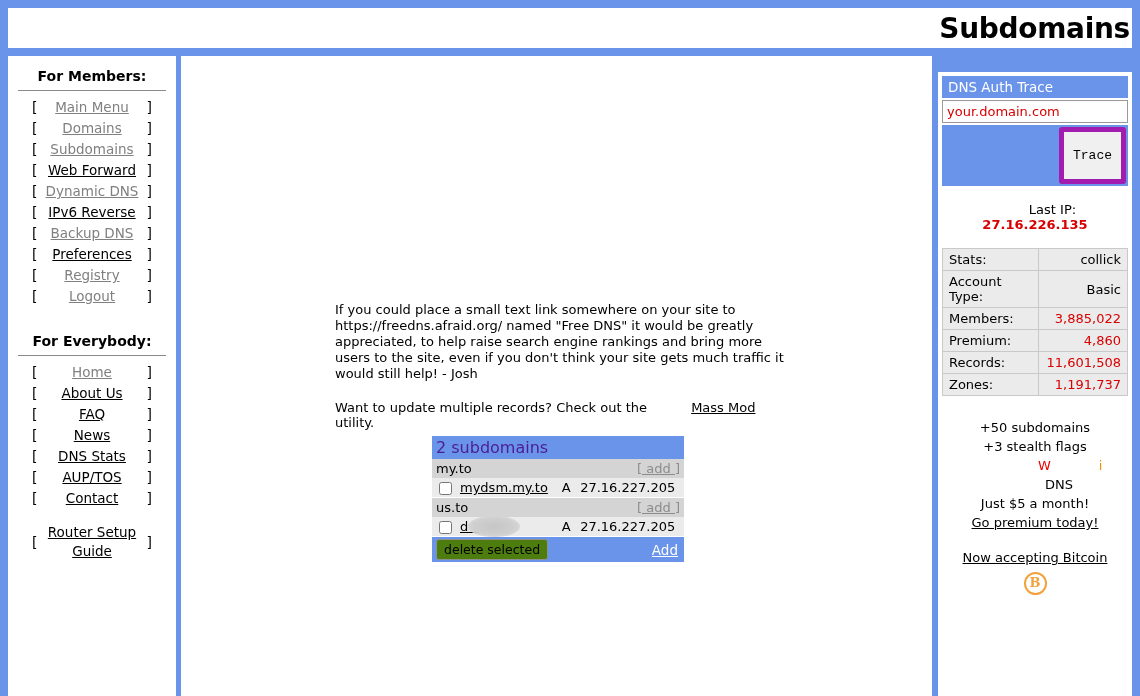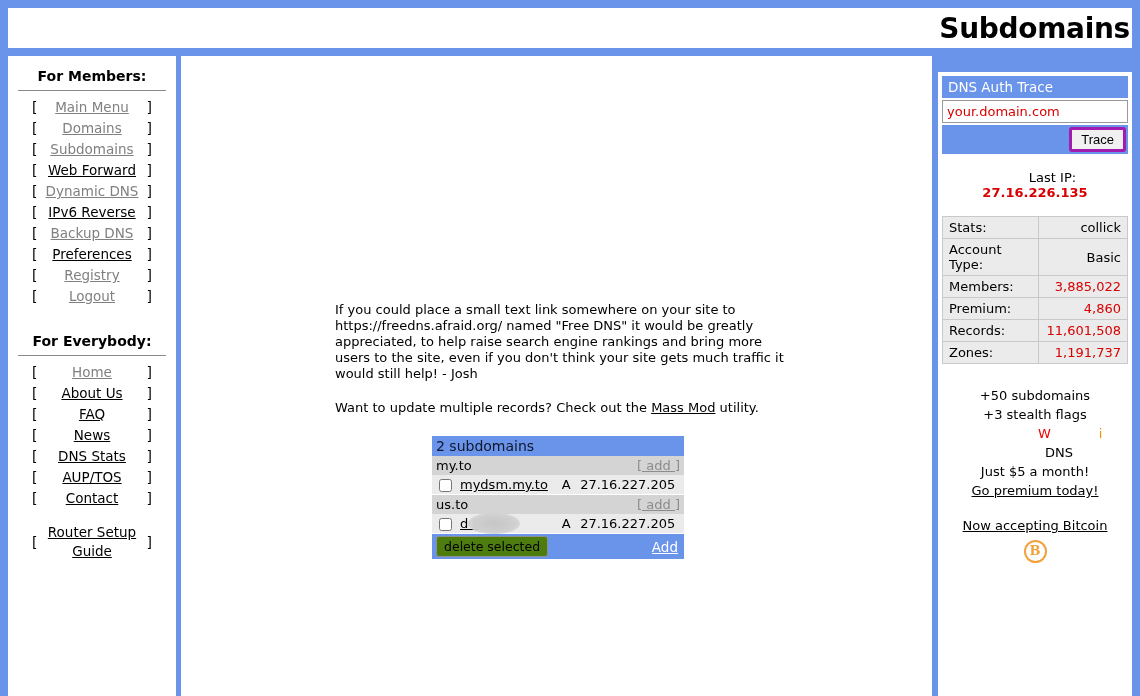--- a/index.html
+++ b/index.html
@@ -115,39 +115,40 @@
     position: absolute;
     left: 154px;
     top: 344px;
     width: 460px;
     font-size: 13px;
   }
   .inline-link {
     color: #000;
     text-decoration: underline;
     cursor: pointer;
+    margin-left: 40px;
   }
 
   
   #subdomain-table {
     position: absolute;
     left: 251px;
     top: 380px;
     width: 252px;
     border-collapse: collapse;
     font-size: 13px;
   }
   #subdomain-table td {
     padding: 2px 4px;
     vertical-align: middle;
   }
   .tbl-title-row td {
     background: #6a93ea;
-    color: #0f172a;
-    font-size: 14px;
+    color: #4c1d95;
+    font-size: 16px;
     padding: 3px 5px;
   }
   .domain-row td {
     background: #d4d4d4;
     padding: 3px 5px;
     margin-left: 40px;
   }
   .add-cell {
     text-align: right;
     color: #909090;
@@ -235,25 +236,25 @@
     border: 1px solid #999;
     background: #fff;
   }
   #trace-bar {
     background: #6a93ea;
     margin-top: 2px;
     padding: 2px 2px;
     text-align: right;
   }
   #trace-button {
-    font-family: Liberation Sans, sans-serif;
-    font-size: 13px;
-    padding: 2px 9px;
+    font-family: Liberation Mono, monospace;
+    font-size: 13px;
+    padding: 16px 9px;
     background: #f0f0f0;
-    border: 3px solid #a21caf;
+    border: 5px solid #a21caf;
     border-radius: 3px;
     cursor: pointer;
   }
   #last-ip-line {
     text-align: center;
     margin-top: 16px;
     font-size: 13px;
     font-weight: bold;
   }
   #last-ip-label { font-weight: normal; margin-left: 35px; }

